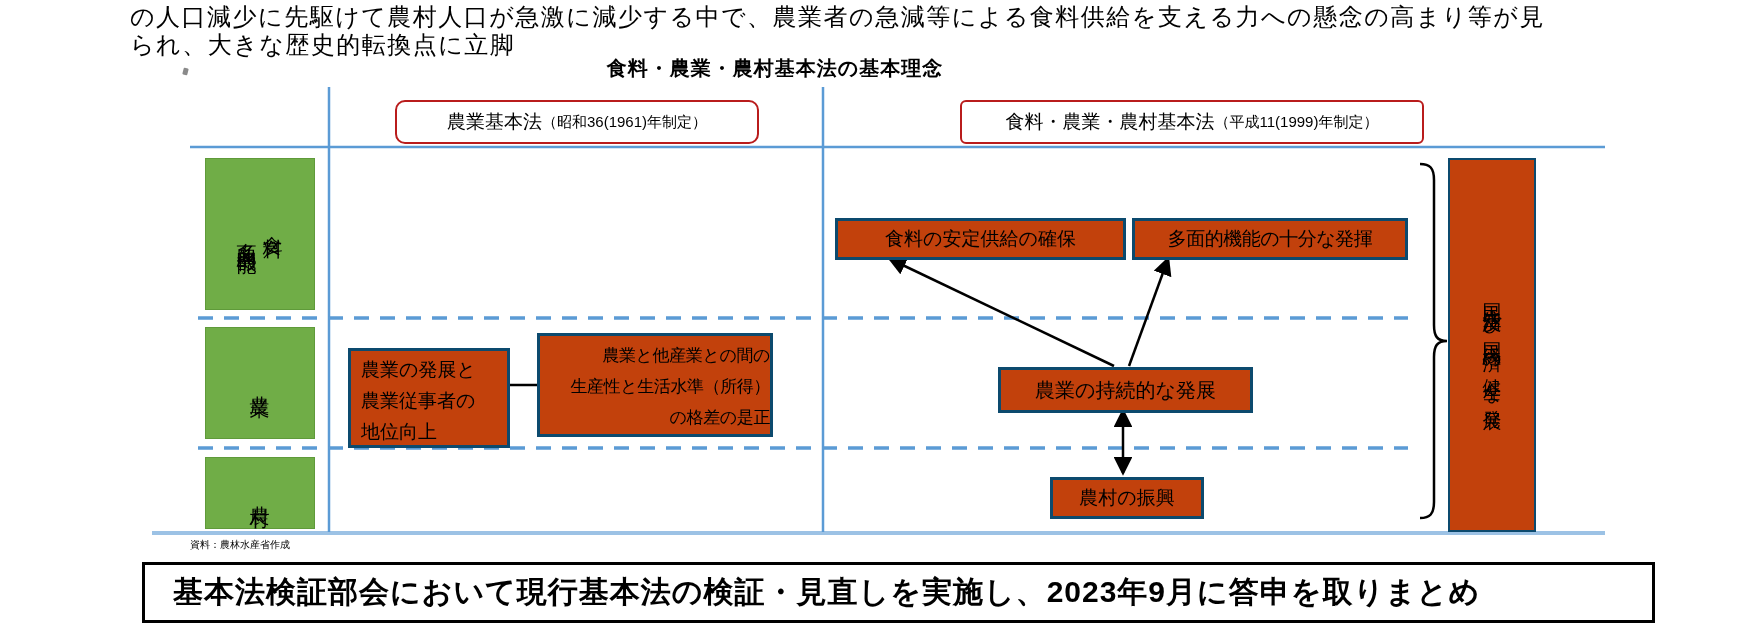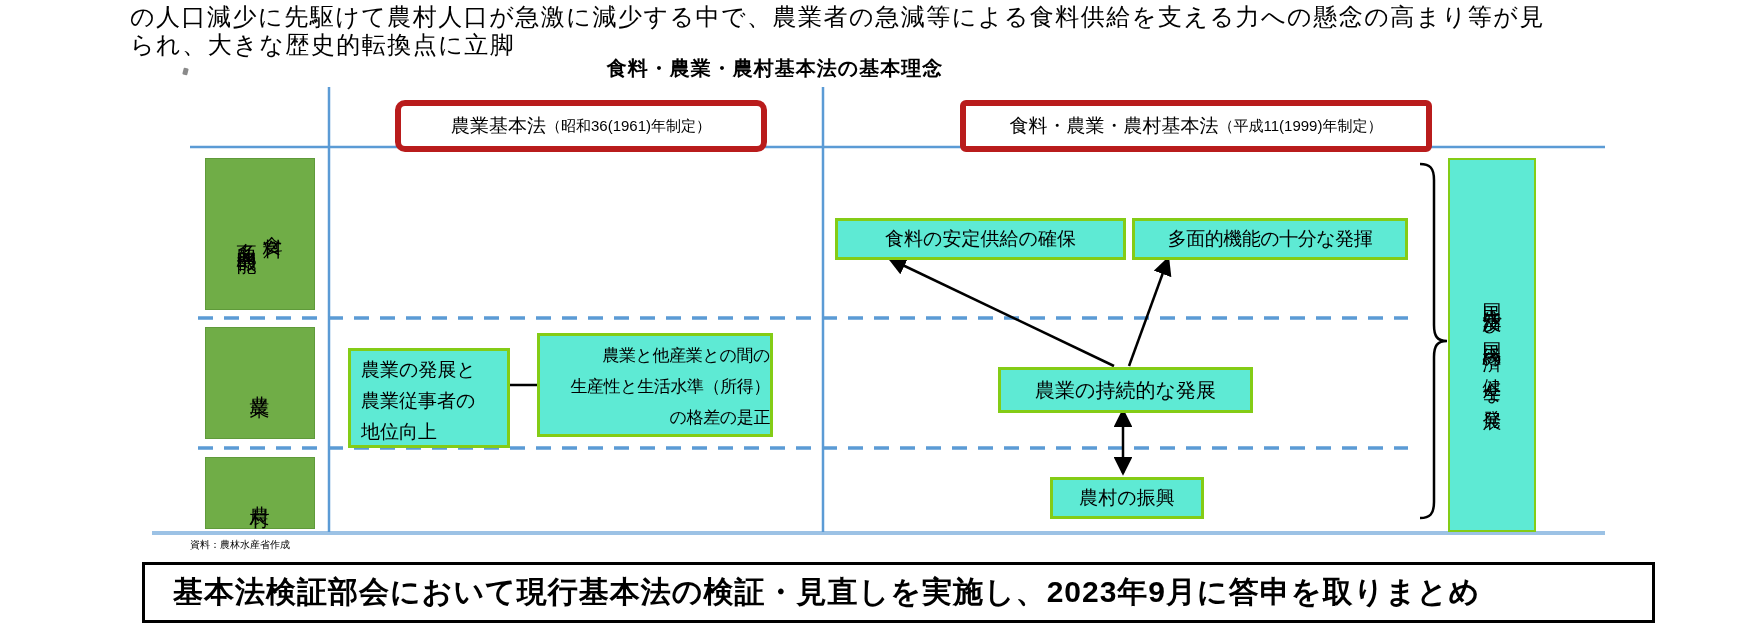--- a/index.html
+++ b/index.html
@@ -2,34 +2,34 @@
 <html><head>
 <meta charset="utf-8">
 <style>
   html,body{margin:0;padding:0;background:#fff;}
   #stage{position:relative;width:1755px;height:625px;background:#fff;overflow:hidden;
          font-family:"Liberation Sans","DejaVu Sans",sans-serif;color:#000;}
   .abs{position:absolute;}
   #intro{left:130px;top:3px;width:1432px;font-size:24px;line-height:28px;letter-spacing:1.5px;}
   #stray{left:183px;top:68px;width:5px;height:7px;background:#8a8a8a;border-radius:1px;transform:rotate(14deg);}
   #title{left:430px;top:55px;width:690px;text-align:center;font-size:20px;font-weight:bold;letter-spacing:1px;}
-  .lawhdr{border:6px solid #b91c1c;border-radius:10px;background:#fff;display:flex;
+  .lawhdr{border:2px solid #b91c1c;border-radius:10px;background:#fff;display:flex;
           align-items:center;justify-content:center;gap:0;}
   #hdr1{left:395px;top:100px;width:360px;height:40px;}
   #hdr2{left:960px;top:100px;width:460px;height:40px;border-radius:6px;}
   .lawname{font-size:19px;}
   .lawnote{font-size:15px;}
   .green{background:#70AD47;border:1px solid #5f9a3a;display:flex;align-items:center;justify-content:center;}
   #green1{left:205px;top:158px;width:108px;height:150px;}
   #green2{left:205px;top:327px;width:108px;height:110px;}
   #green3{left:205px;top:457px;width:108px;height:70px;}
   .vtxt{writing-mode:vertical-rl;text-orientation:upright;text-align:center;height:100%;
         font-size:20px;letter-spacing:3px;line-height:26px;}
   .vtxt span{display:block;}
-  .bx{position:absolute;border:3px solid #84cc16;background:#5eead4;display:flex;
+  .bx{position:absolute;border:3px solid #0c4a6e;background:#c2410c;display:flex;
       align-items:center;justify-content:center;text-align:center;}
   #boxA{left:835px;top:218px;width:285px;height:36px;font-size:19px;}
   #boxB{left:1132px;top:218px;width:270px;height:36px;font-size:19px;letter-spacing:-0.5px;}
   #boxC{left:348px;top:348px;width:162px;height:100px;font-size:19px;line-height:31px;
         display:block;text-align:left;padding:3px 0 0 10px;box-sizing:border-box;}
   #boxD{left:537px;top:333px;width:236px;height:104px;font-size:17px;line-height:31px;
         display:block;text-align:right;padding:4px 0 0 6px;box-sizing:border-box;letter-spacing:-0.4px;}
   #boxC span,#boxD span{display:block;}
   #boxE{left:998px;top:367px;width:249px;height:40px;font-size:20px;}
   #boxF{left:1050px;top:477px;width:148px;height:36px;font-size:19px;}

